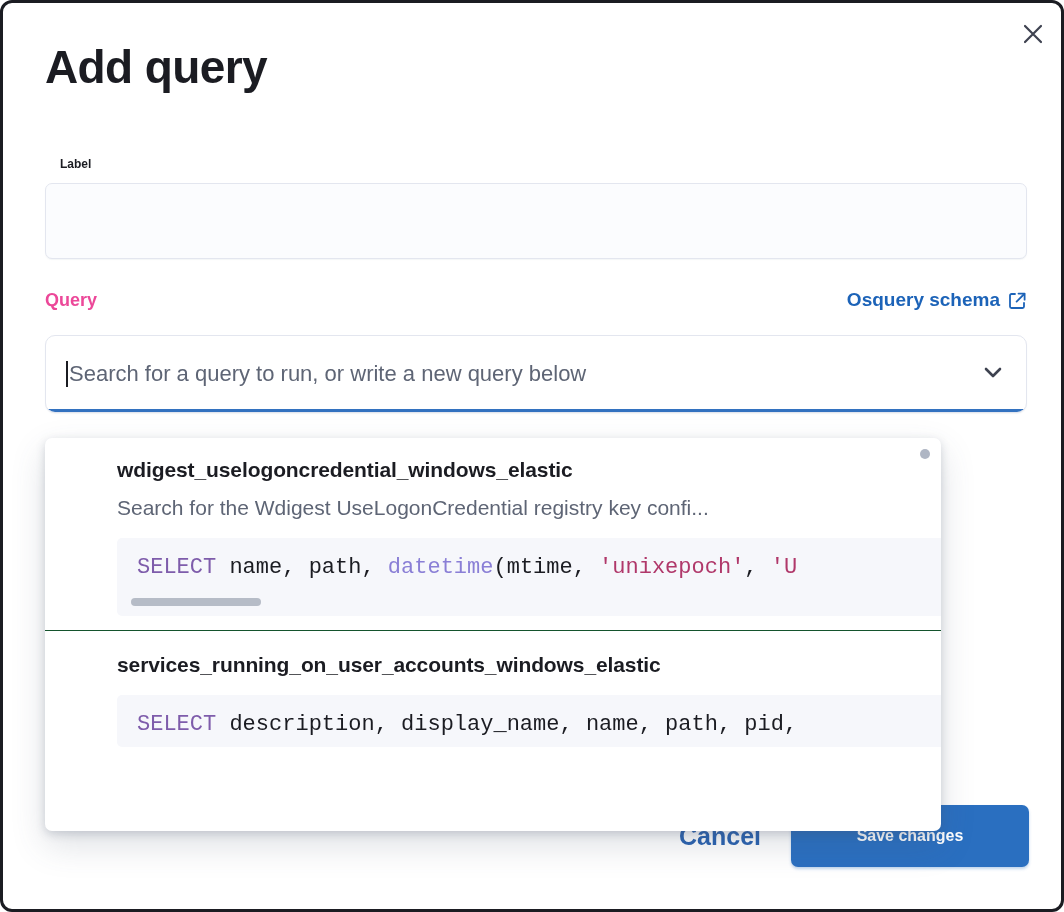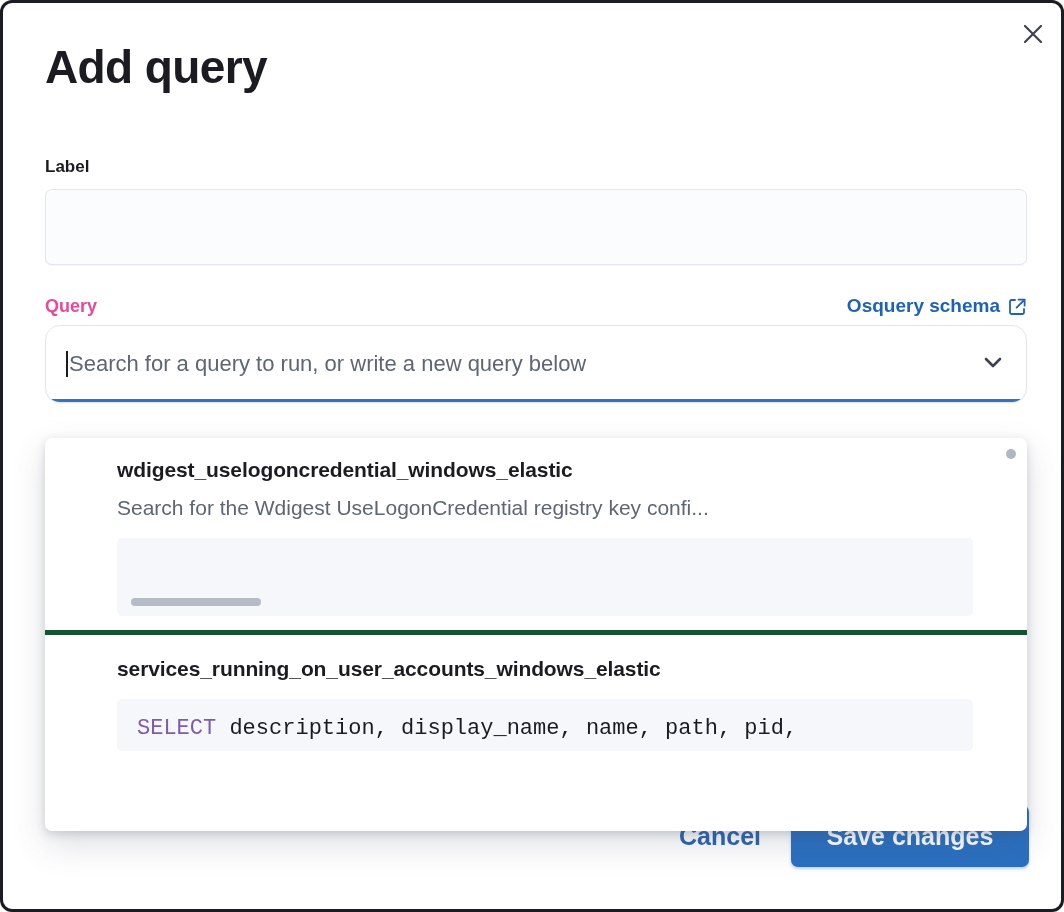--- a/index.html
+++ b/index.html
@@ -44,24 +44,24 @@
   .modal-title {
     font-size: 46px;
     font-weight: 700;
     letter-spacing: -0.6px;
     color: #1b1c22;
     margin: 0;
     line-height: 1.05;
   }
 
   .field-label {
-    font-size: 17px;
+    font-size: 12px;
     font-weight: 700;
     color: #1b1c22;
-    margin: 66px 0 12px 0;
+    margin: 66px 0 12px 15px;
   }
 
   .label-input {
     display: block;
     width: 982px;
     height: 76px;
     background: #fbfcfe;
     border: 1px solid #e3e6ef;
     border-radius: 7px;
     box-shadow: 0 1px 1px rgba(152,162,179,0.10);
@@ -95,24 +95,24 @@
     text-decoration: none;
     cursor: pointer;
   }
   .schema-link svg { display: block; }
 
   
   .combo {
     position: relative;
     width: 982px;
     height: 78px;
-    margin-top: 8px;
+    margin-top: 24px;
     background: #ffffff;
     border: 1px solid #e3e6ef;
-    border-radius: 15px;
+    border-radius: 10px;
     box-shadow: 0 1px 1px rgba(152,162,179,0.12);
     display: flex;
     align-items: center;
     padding: 0 18px 0 20px;
     overflow: hidden;
   }
   .combo::after {
     content: "";
     position: absolute;
     left: 0; right: 0; bottom: 0;
@@ -133,39 +133,39 @@
     white-space: nowrap;
     overflow: hidden;
   }
   .chevron { flex: none; display: block; }
 
   
   .suggest-panel {
     position: absolute;
     left: 42px;
     top: 435px;
-    width: 982px;
+    width: 896px;
     height: 393px;
     background: #ffffff;
     border-radius: 7px;
     box-shadow: 0 3px 10px rgba(70,82,104,0.22), 0 14px 34px rgba(70,82,104,0.18);
     overflow: hidden;
     z-index: 20;
   }
   .suggest-scrolldot {
     position: absolute;
     top: 11px; right: 11px;
     width: 10px; height: 10px;
     border-radius: 50%;
     background: #afb6c4;
   }
   .suggest-item {
     padding: 20px 24px 0 72px;
   }
-  .suggest-item + .suggest-item { border-top: 5px solid #14532d; margin-top: 14px; padding-top: 22px; }
+  .suggest-item + .suggest-item { border-top: 1px solid #14532d; margin-top: 14px; padding-top: 22px; }
   .suggest-title {
     font-size: 21px;
     font-weight: 700;
     color: #1b1c22;
     letter-spacing: -0.1px;
   }
   .suggest-desc {
     font-size: 21px;
     color: #5e6575;
     margin-top: 14px;
@@ -223,21 +223,21 @@
     font-weight: 700;
     color: #2a62b0;
     cursor: pointer;
     padding: 10px 6px;
   }
   .btn-save {
     background: #2a6fc0;
     border: none;
     border-radius: 7px;
     font-family: "Liberation Sans", sans-serif;
-    font-size: 25px;
+    font-size: 16px;
     font-weight: 700;
     color: #ffffff;
     cursor: pointer;
     width: 238px;
     height: 62px;
     box-shadow: 0 2px 3px rgba(42,111,192,0.30);
   }
 </style>
 </head>
 <body>
@@ -290,20 +290,21 @@
     <button class="btn-save">Save changes</button>
   </div>
 
   <div class="suggest-panel">
     <span class="suggest-scrolldot"></span>
 
     <div class="suggest-item">
       <div class="suggest-title">wdigest_uselogoncredential_windows_elastic</div>
       <div class="suggest-desc">Search for the Wdigest UseLogonCredential registry key confi...</div>
       <div class="code-block">
+        <div class="code-line"><span class="tok-kw">SELECT</span><span class="tok-txt"> name, path, </span><span class="tok-fn">datetime</span><span class="tok-txt">(mtime, </span><span class="tok-str">'unixepoch'</span><span class="tok-txt">, </span><span class="tok-str">'U</span></div>
         <span class="code-scroll"></span>
       </div>
     </div>
 
     <div class="suggest-item">
       <div class="suggest-title">services_running_on_user_accounts_windows_elastic</div>
       <div class="code-block short">
         <div class="code-line"><span class="tok-kw">SELECT</span><span class="tok-txt"> description, display_name, name, path, pid,</span></div>
       </div>
     </div>

